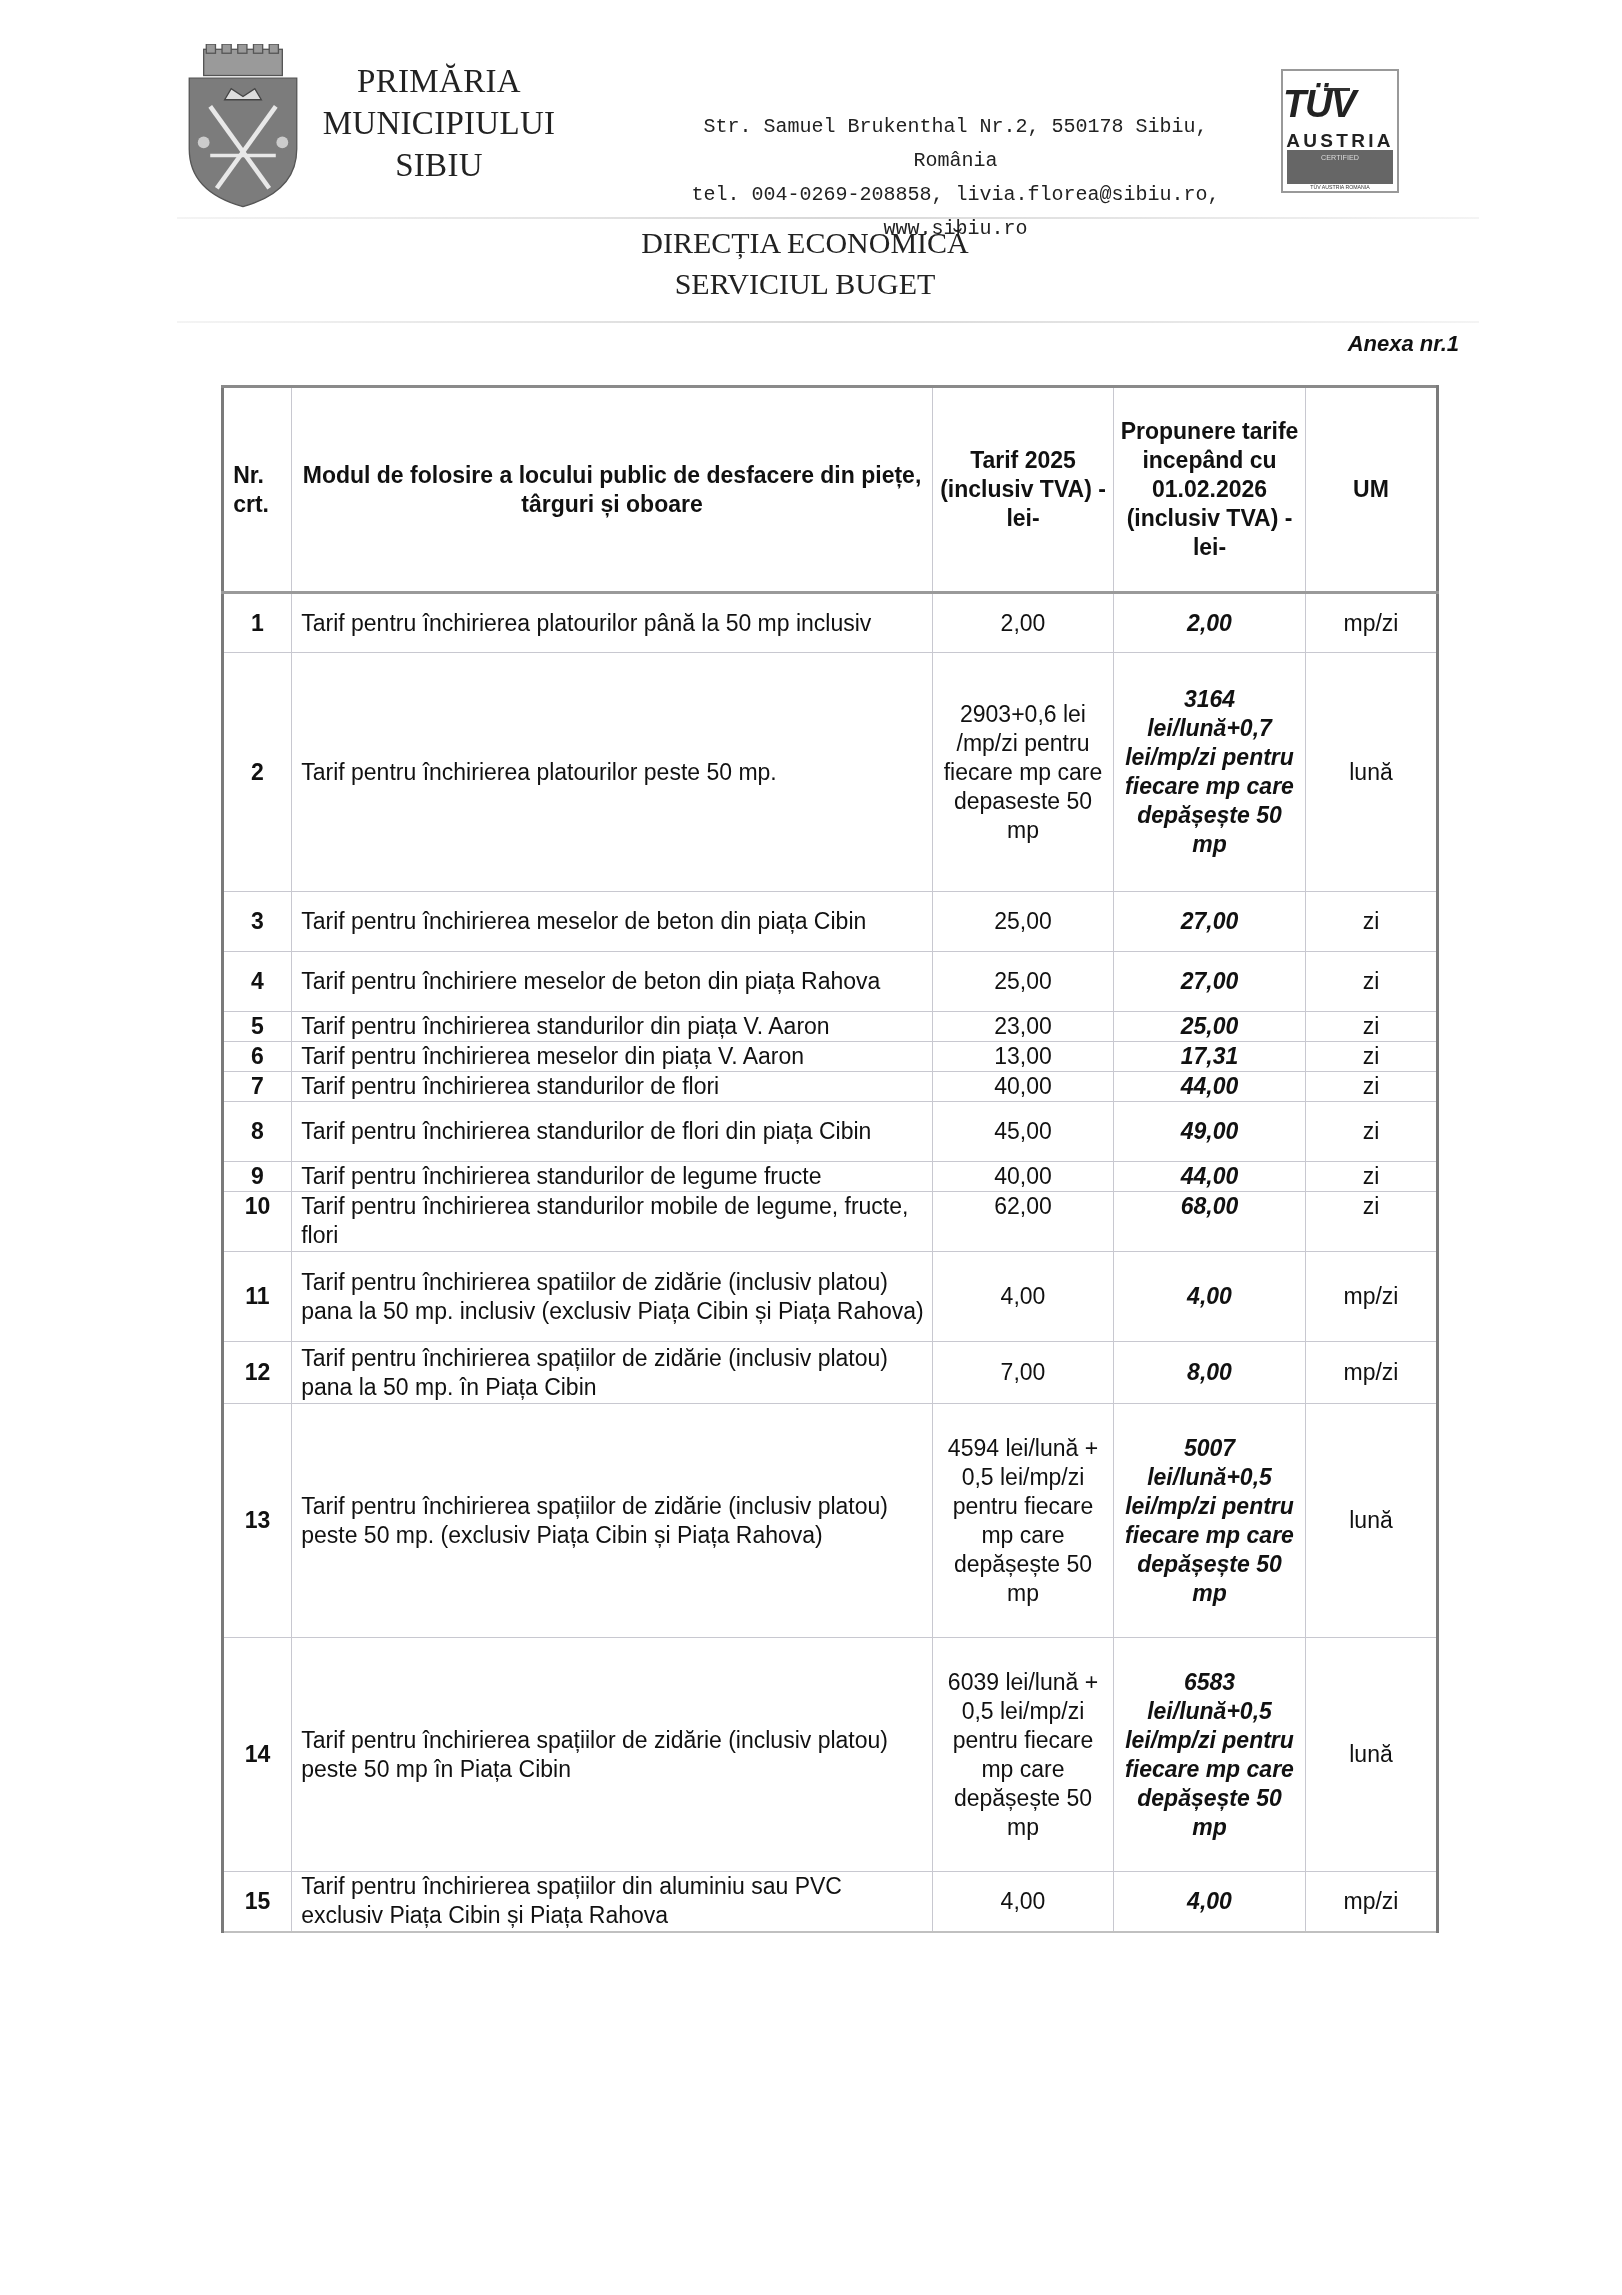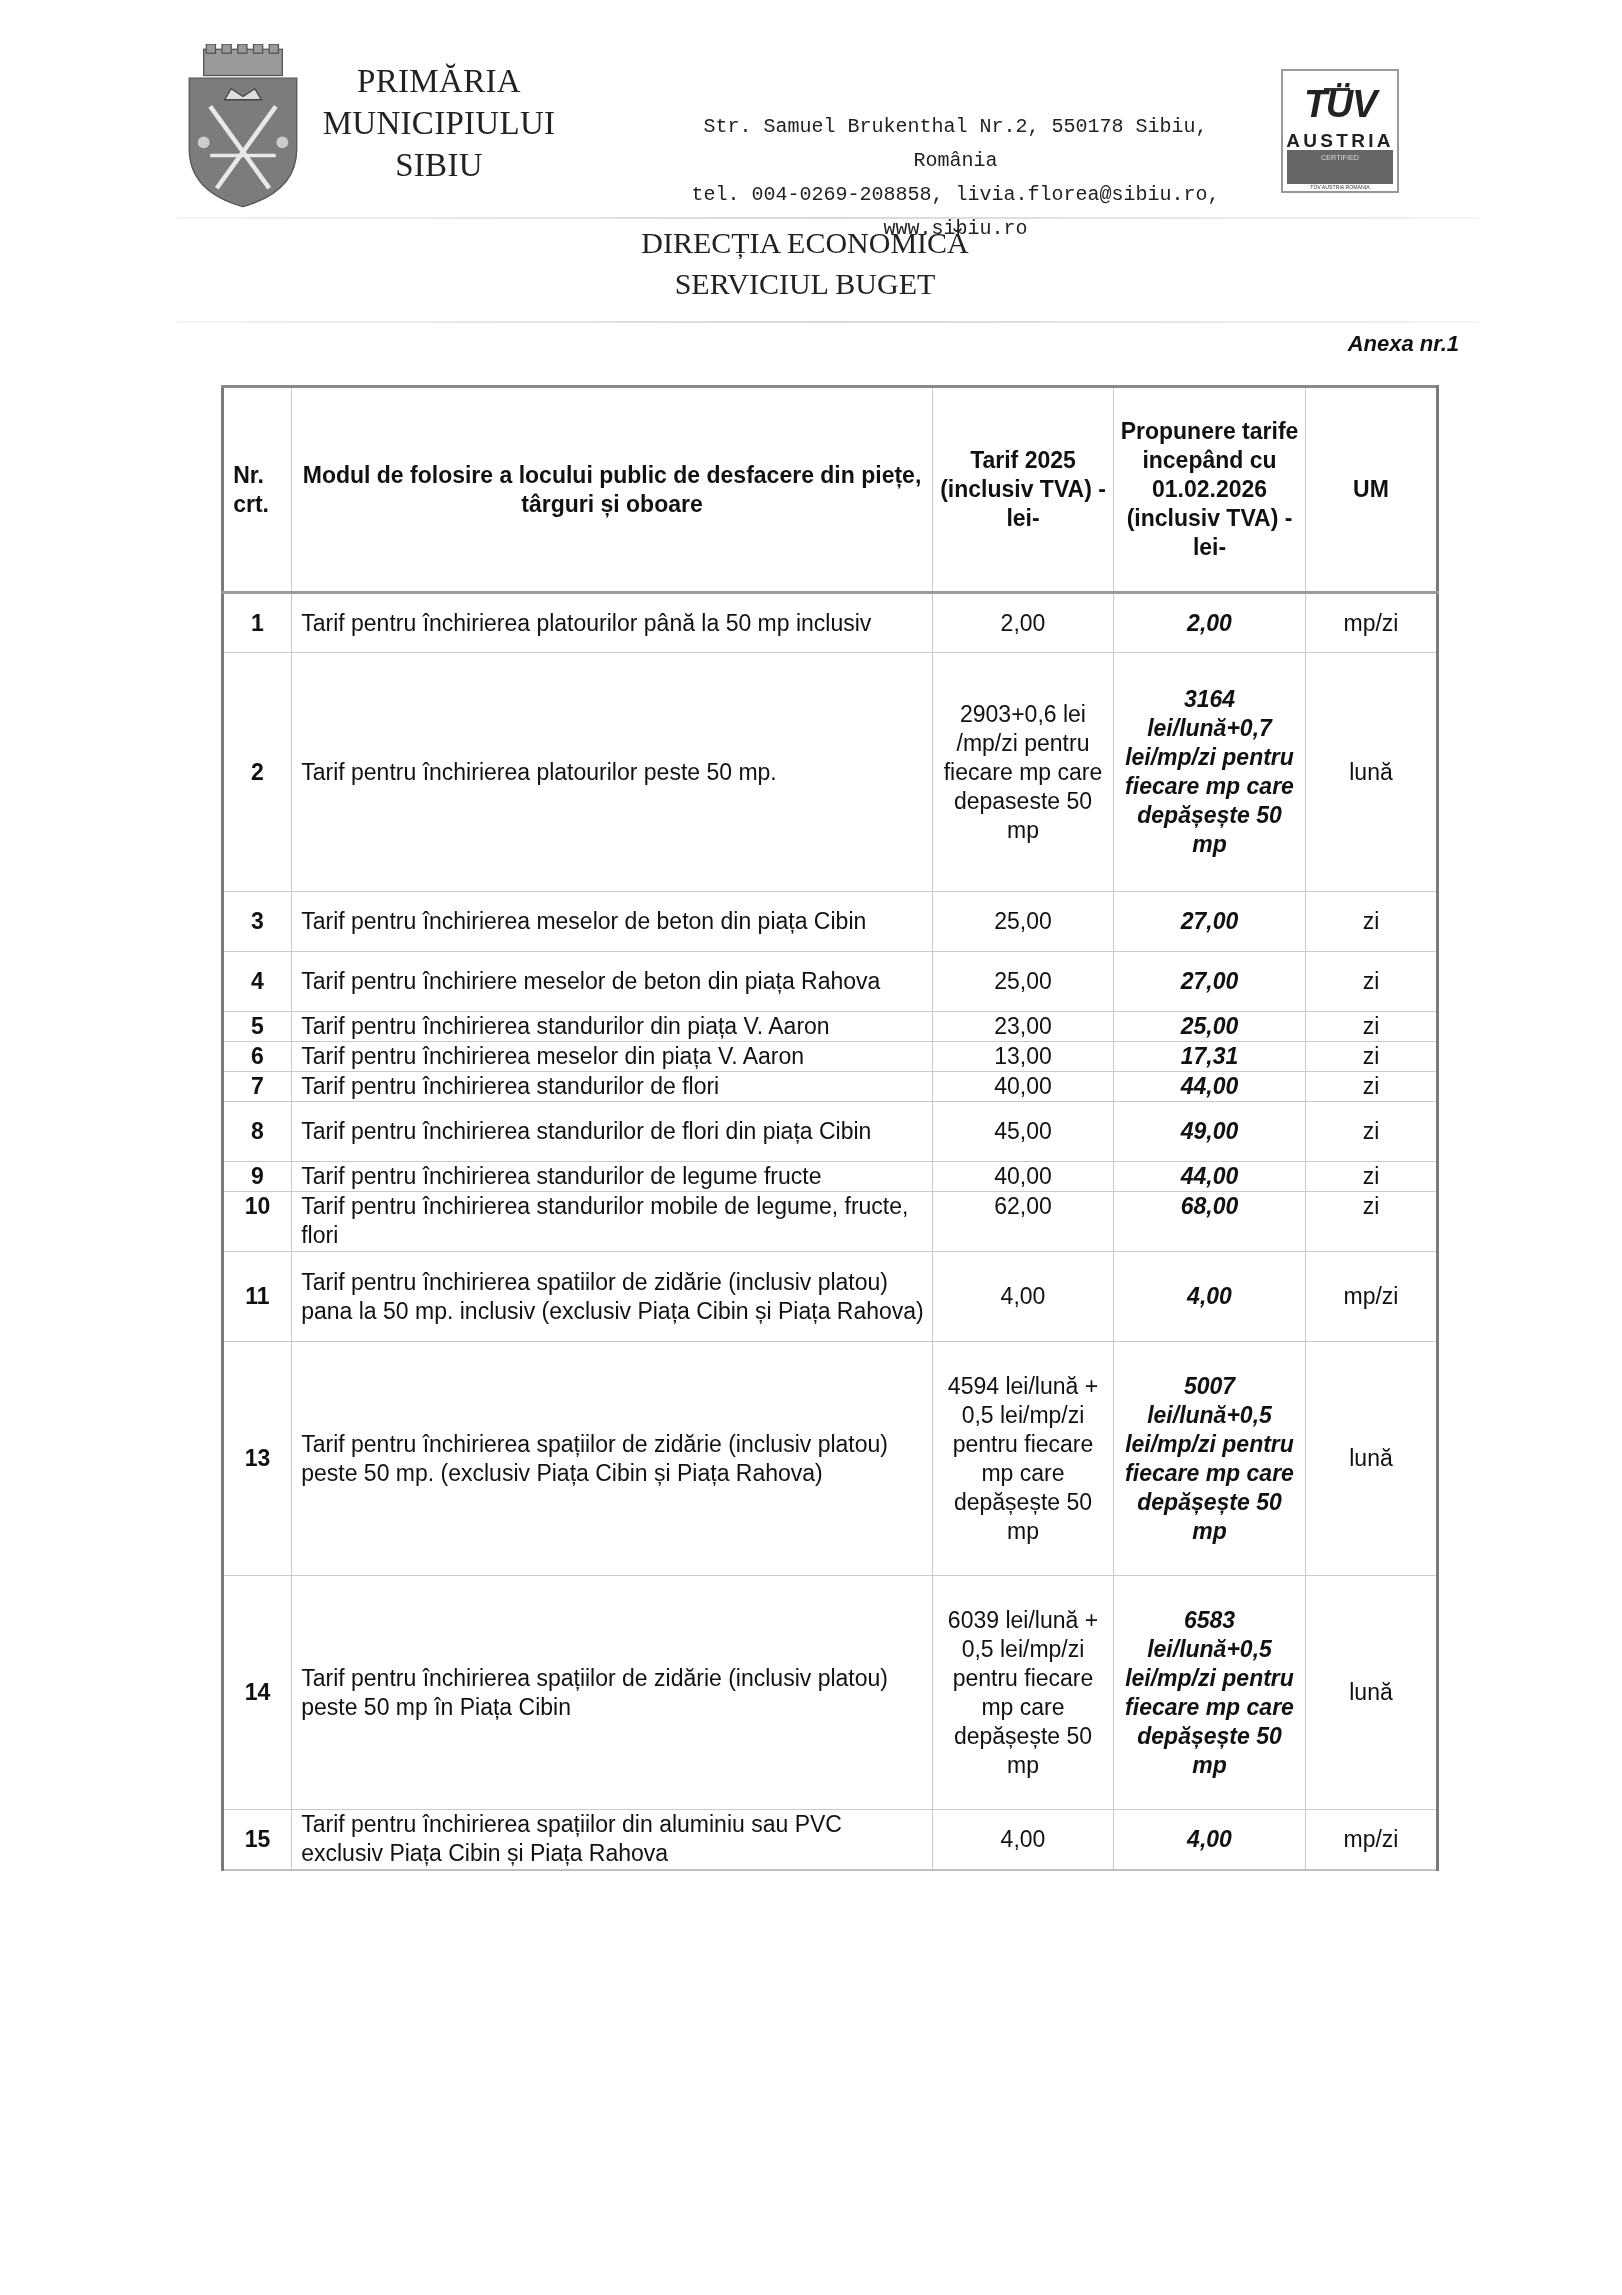--- a/index.html
+++ b/index.html
@@ -5,21 +5,21 @@
   html, body { margin:0; padding:0; background:#ffffff; }
   body { width:1622px; height:2295px; position:relative; overflow:hidden; color:#1a1a1a; }
   .serif { font-family: "Liberation Serif", "DejaVu Serif", serif; }
   .sans { font-family: "Liberation Sans", "DejaVu Sans", sans-serif; }
 
   
   .crest { position:absolute; left:184px; top:44px; width:118px; height:164px; }
   .org-title { position:absolute; left:321px; top:60px; width:236px; text-align:center; font-size:33px; line-height:42px; color:#222; letter-spacing:0.3px; }
   .contact { position:absolute; left:674px; top:110px; width:563px; text-align:center; font-size:20px; line-height:34px; color:#222;font-family:Liberation Mono, monospace; }
   .tuv { position:absolute; left:1281px; top:69px; width:118px; height:124px; border:2px solid #999; box-sizing:border-box; background:#fff; }
-  .tuv .tuv-word { position:absolute; left:0; right:0; top:11.8px; text-align:center; font-size:38px; font-weight:bold; font-style:italic; color:#222; letter-spacing:-1.3px; }
+  .tuv .tuv-word { position:absolute; left:0; right:0; top:11.8px; font-size:38px; font-weight:bold; font-style:italic; color:#222; letter-spacing:-1.3px; }
   .tuv .tuv-bar { position:absolute; left:41px; top:17px; width:26px; height:3.3px; background:#333; }
   .tuv .austria { position:absolute; left:0; right:0; top:59px; text-align:center; font-size:19px; font-weight:bold; letter-spacing:3.3px; color:#222; }
   .tuv .certified { position:absolute; left:3.9px; right:3.9px; top:79px; height:34px; background:#666; color:#ddd; font-size:7.2px; text-align:center; line-height:9.2px; padding-top:2.6px; box-sizing:border-box; }
   .tuv .tuv-foot { position:absolute; left:3.9px; right:3.9px; top:113px; font-size:5.2px; text-align:center; color:#333; }
   .hr-faint { position:absolute; left:177px; width:1302px; height:2px; background:linear-gradient(90deg, rgba(200,200,200,0.2), rgba(190,190,190,0.6), rgba(200,200,200,0.2)); }
 
   .dept { position:absolute; left:576px; top:222px; width:458px; text-align:center; font-size:30px; line-height:41px; color:#222; }
   .anexa { position:absolute; left:1302px; top:331px; width:157px; text-align:right; font-size:22px; font-weight:bold; font-style:italic; color:#111; }
 
   
@@ -185,20 +185,27 @@
       <td class="t26 top">68,00</td>
       <td class="um top">zi</td>
     </tr>
     <tr style="height:90px">
       <td class="nr">11</td>
       <td class="desc">Tarif pentru închirierea spatiilor de zidărie (inclusiv platou) pana la 50 mp. inclusiv (exclusiv Piața Cibin și Piața Rahova)</td>
       <td class="t25">4,00</td>
       <td class="t26">4,00</td>
       <td class="um">mp/zi</td>
     </tr>
+    <tr style="height:62px">
+      <td class="nr">12</td>
+      <td class="desc">Tarif pentru închirierea spațiilor de zidărie (inclusiv platou) pana la 50 mp. în Piața Cibin</td>
+      <td class="t25">7,00</td>
+      <td class="t26">8,00</td>
+      <td class="um">mp/zi</td>
+    </tr>
     <tr style="height:234px">
       <td class="nr">13</td>
       <td class="desc">Tarif pentru închirierea spațiilor de zidărie (inclusiv platou) peste 50 mp. (exclusiv Piața Cibin și Piața Rahova)</td>
       <td class="t25">4594 lei/lună + 0,5 lei/mp/zi pentru fiecare mp care depășește 50 mp</td>
       <td class="t26">5007 lei/lună+0,5 lei/mp/zi pentru fiecare mp care depășește 50 mp</td>
       <td class="um">lună</td>
     </tr>
     <tr style="height:234px">
       <td class="nr">14</td>
       <td class="desc">Tarif pentru închirierea spațiilor de zidărie (inclusiv platou) peste 50 mp în Piața Cibin</td>

